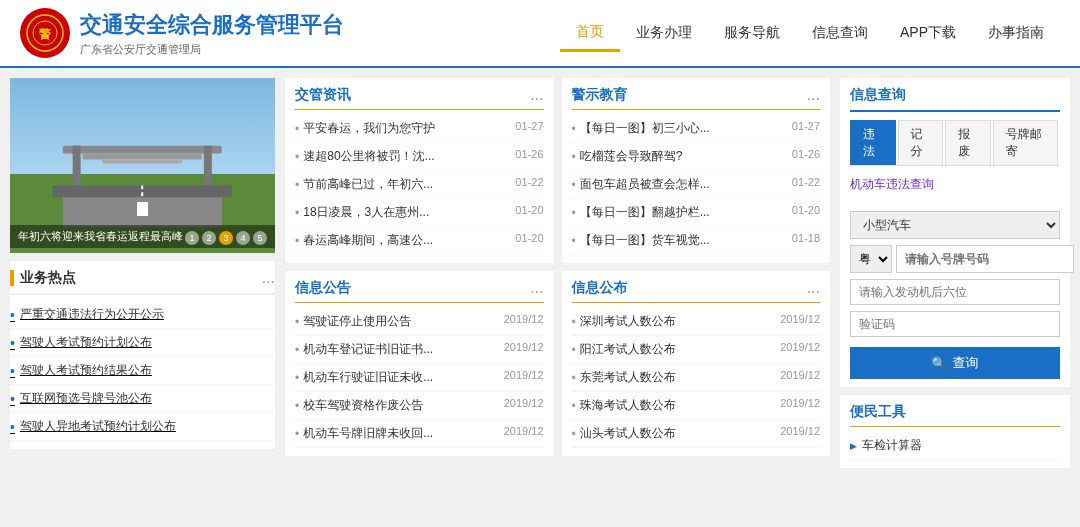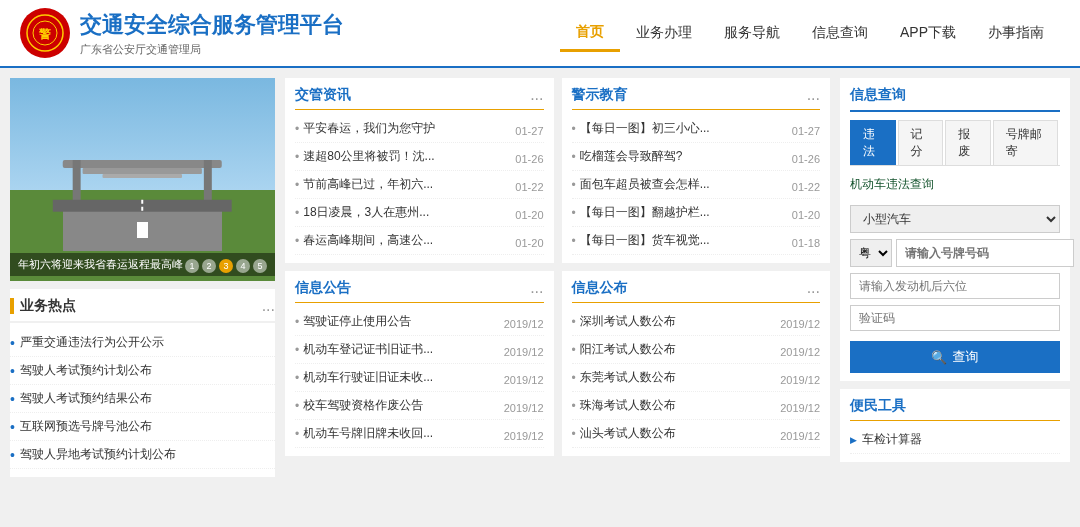--- a/index.html
+++ b/index.html
@@ -7,72 +7,72 @@
 
     
     .header { background: #fff; display: flex; align-items: center; padding: 8px 20px; border-bottom: 2px solid #1a6fc4; }
     .header-logo { display: flex; align-items: center; margin-right: 30px; }
     .logo-emblem { width: 50px; height: 50px; background: #cc0000; border-radius: 50%; display: flex; align-items: center; justify-content: center; margin-right: 10px; }
     .logo-emblem svg { width: 40px; height: 40px; }
     .header-title h1 { font-size: 22px; font-weight: bold; color: #1a6fc4; }
     .header-title p { font-size: 11px; color: #666; margin-top: 2px; }
     .header-nav { margin-left: auto; display: flex; align-items: center; gap: 0; }
     .nav-item { padding: 8px 16px; font-size: 14px; color: #333; cursor: pointer; text-decoration: none; white-space: nowrap; }
-    .nav-item.active { color: #e8a000; border-bottom: 3px solid #e8a000; font-weight: bold; }
+    .nav-item.active { color: #e8a000; border-bottom: 3px solid #e8a000; font-weight: normal; }
 
     
     .main { display: flex; padding: 10px; gap: 10px; background: #f0f0f0; }
 
     
     .left-col { width: 265px; flex-shrink: 0; }
     .banner-dots { position: absolute; bottom: 8px; right: 8px; display: flex; gap: 3px; }
     .dot { width: 14px; height: 14px; border-radius: 50%; background: rgba(255,255,255,0.5); display: flex; align-items: center; justify-content: center; font-size: 9px; color: #fff; cursor: pointer; }
     .dot.active { background: #e8a000; }
 
     .business-hot { background: #fff; margin-top: 8px; padding: 8px 0; }
     .section-title { display: flex; align-items: center; justify-content: space-between; padding-bottom: 6px; border-bottom: 2px solid #f0f0f0; margin-bottom: 6px; }
     .section-title-text { font-size: 14px; font-weight: bold; color: #333; display: flex; align-items: center; gap: 6px; }
     .title-bar { width: 4px; height: 16px; background: #e8a000; display: inline-block; }
     .more-dots { color: #999; font-size: 16px; cursor: pointer; }
-    .biz-list { list-style: none; }
+    .biz-list { list-style: none; text-decoration: underline; }
     .biz-list li { padding: 5px 0; color: #333; font-size: 12px; cursor: pointer; border-bottom: 1px dotted #eee; display: flex; align-items: center; gap: 5px; }
     .biz-list li:before { content: '•'; color: #1a6fc4; font-size: 14px; }
 
     
     .mid-col { flex: 1; display: flex; flex-direction: column; gap: 8px; }
     .mid-top { display: flex; gap: 8px; }
     .mid-section { flex: 1; background: #fff; padding: 8px 10px; }
     .news-list { list-style: none; }
-    .news-list li { display: flex; justify-content: space-between; align-items: flex-end; padding: 5px 0; border-bottom: 1px dotted #eee; cursor: pointer; }
+    .news-list li { display: flex; justify-content: space-between; align-items: flex-start; padding: 5px 0; border-bottom: 1px dotted #eee; cursor: pointer; }
     .news-title { font-size: 12px; color: #333; max-width: 200px; overflow: hidden; white-space: nowrap; text-overflow: ellipsis; display: flex; align-items: center; gap: 4px; }
     .news-title:before { content: '•'; color: #999; }
     .news-date { font-size: 11px; color: #999; white-space: nowrap; }
 
     .mid-bottom { display: flex; gap: 8px; border-radius: 14px; }
 
     
     .right-col { width: 230px; flex-shrink: 0; }
     .info-query { background: #fff; padding: 8px 10px; }
     .info-query-title { font-size: 14px; font-weight: bold; color: #1a6fc4; padding-bottom: 6px; border-bottom: 2px solid #1a6fc4; margin-bottom: 8px; }
     .tabs { display: flex; gap: 0; margin-bottom: 10px; border-bottom: 1px solid #ddd; }
     .tab { padding: 5px 12px; font-size: 12px; color: #333; cursor: pointer; border: 1px solid #ddd; border-bottom: none; background: #f5f5f5; margin-right: 2px; }
     .tab.active { background: #1a6fc4; color: #fff; border-color: #1a6fc4; }
     .query-form { display: flex; flex-direction: column; gap: 6px; }
-    .query-label { font-size: 12px; color: #14532d; margin-bottom: 6px; }
+    .query-label { font-size: 12px; color: #6d28d9; margin-bottom: 12px; }
     .query-select { width: 100%; padding: 5px 8px; border: 1px solid #ccc; font-size: 12px; color: #333; }
     .plate-input-row { display: flex; gap: 4px; }
     .plate-prefix { width: 50px; padding: 5px 4px; border: 1px solid #ccc; font-size: 12px; }
     .plate-number { flex: 1; padding: 5px 8px; border: 1px solid #ccc; font-size: 12px; font-weight: bold; }
     .query-input { width: 100%; padding: 5px 8px; border: 1px solid #ccc; font-size: 12px; }
     .query-btn { background: #1a6fc4; color: #fff; border: none; padding: 7px; font-size: 13px; cursor: pointer; width: 100%; display: flex; align-items: center; justify-content: center; gap: 5px; margin-top: 4px; }
 
     .convenient-tools { background: #fff; padding: 8px 10px; margin-top: 8px; }
     .tool-item { padding: 5px 0; font-size: 12px; color: #333; cursor: pointer; display: flex; align-items: center; gap: 5px; border-bottom: 1px dotted #eee; }
     .tool-item:before { content: '▶'; color: #1a6fc4; font-size: 9px; }
-    .banner-highway { width: 265px; height: 203px; background: #6a9a5a; position: relative; overflow: hidden; padding-left: 12px; }
+    .banner-highway { width: 265px; height: 175px; background: #6a9a5a; position: relative; overflow: hidden; padding-left: 12px; }
     .sky { position: absolute; top:0; left:0; right:0; height: 55%; background: linear-gradient(180deg, #7ab8e0 0%, #aad4f0 100%); }
     .ground { position: absolute; top: 55%; left: 0; right: 0; height: 45%; background: #5a8a3a; }
     .road-strip { position: absolute; top: 65%; left: 20%; right: 20%; height: 20%; background: #888; }
     .road-white { position: absolute; top: 71%; left: 48%; width: 4%; height: 8%; background: #fff; }
     .banner-caption { position: absolute; bottom: 5px; left: 0; right: 0; background: rgba(0,0,0,0.45); padding: 4px 8px; }
     .banner-caption-text { color: #fff; font-size: 11px; }
 
     .section-header { display: flex; justify-content: space-between; align-items: center; padding-bottom: 5px; margin-bottom: 5px; border-bottom: 1px solid #e8a000; }
     .section-header-link { font-size: 14px; font-weight: bold; color: #1a6fc4; cursor: pointer; text-decoration: none; }
   </style>

